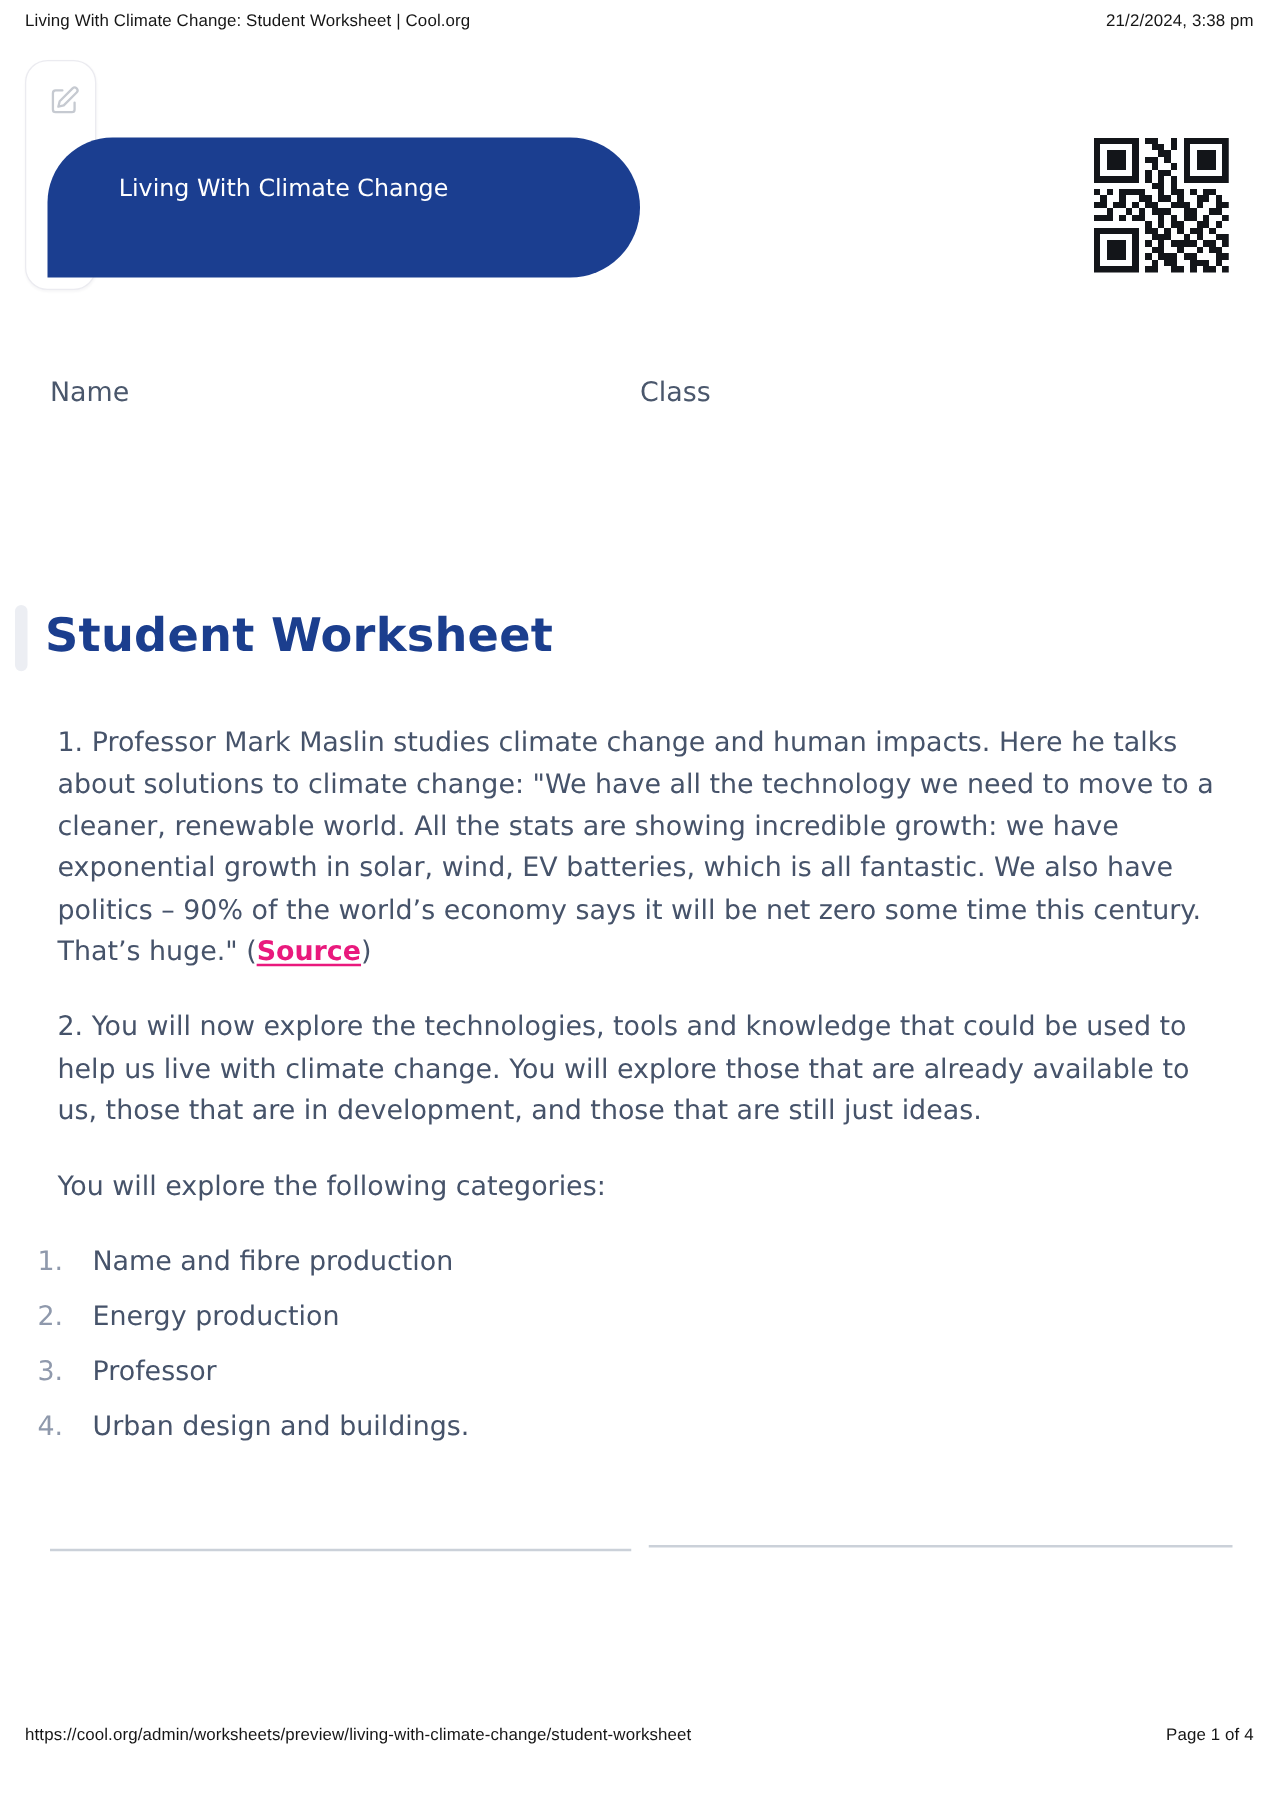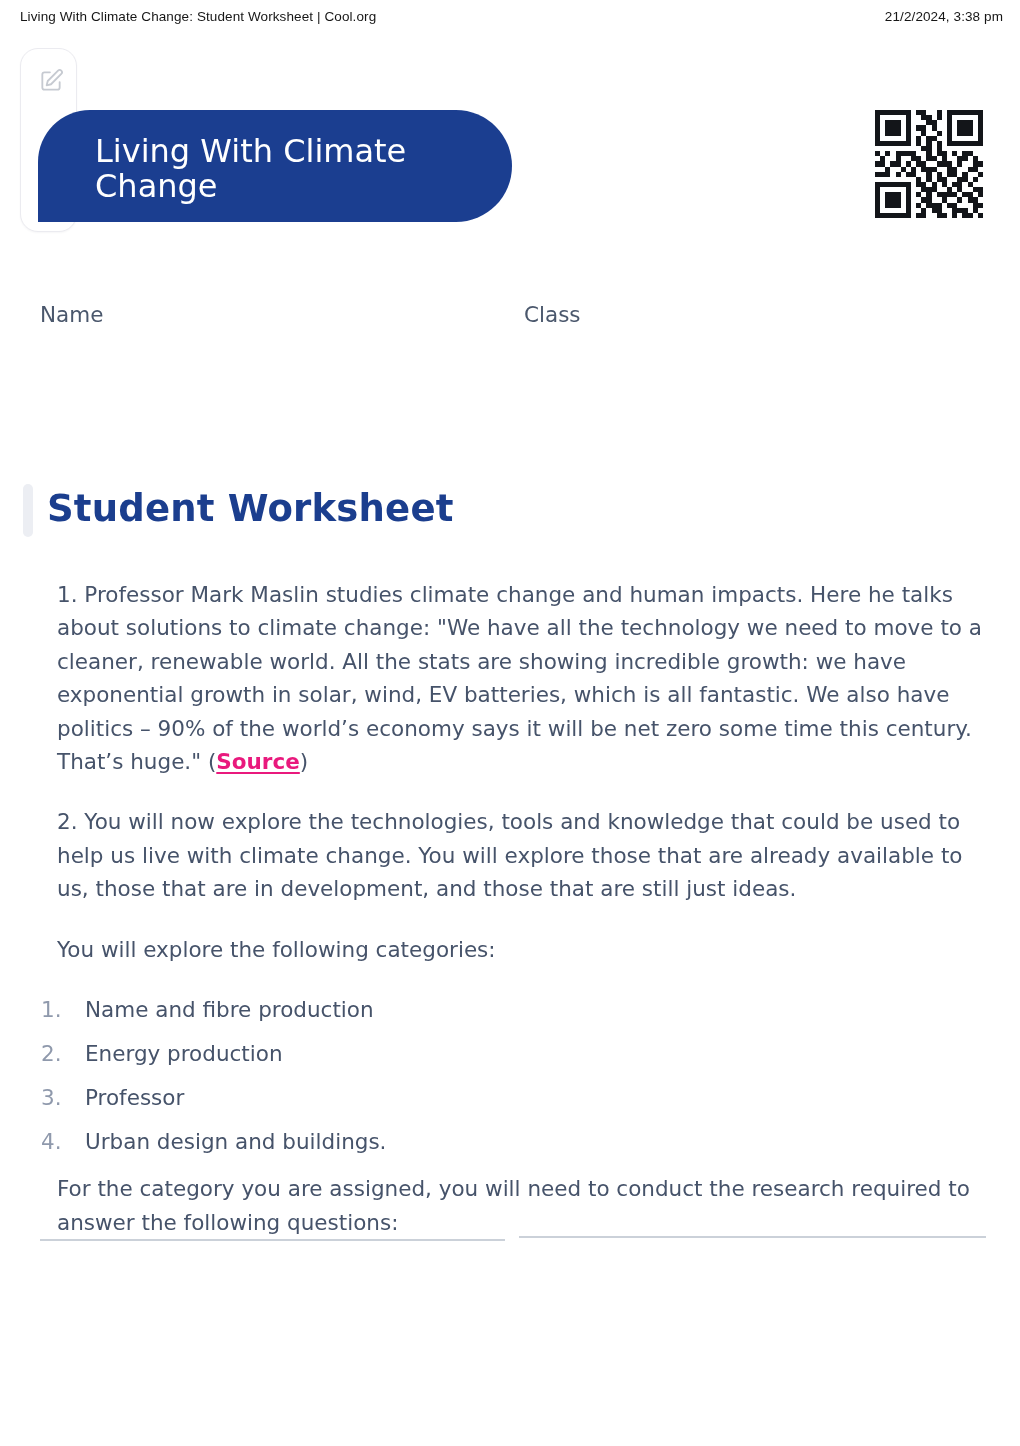--- a/index.html
+++ b/index.html
@@ -28,32 +28,32 @@
   }
   .edit-card svg{position:absolute;left:17px;top:19px;}
   
   .banner{
     position:absolute;left:38px;top:110px;width:474px;height:112px;
     background:#1b3e90;
     border-radius:52px 56px 56px 0;
   }
   .banner-title{
     padding:24px 95px 0 57px;
-    color:#ffffff;font-size:32px;line-height:35px;font-weight:400;
+    color:#ffffff;font-size:19px;line-height:35px;font-weight:400;
   }
   
   .qr{position:absolute;left:875px;top:110px;width:108px;height:108px;background:#fff;}
   .qr svg{display:block;}
   
   .field-label{position:absolute;top:302px;font-size:21.5px;color:#4a576c;}
   .field-label.name{left:40px;}
-  .field-label.class{left:524px;}
+  .field-label.class{left:512px;}
   
   .content{
-    position:absolute;left:47px;top:487px;width:945px;
+    position:absolute;left:36px;top:487px;width:945px;
     color:#46536a;font-size:21.5px;line-height:33.4px;
   }
   h1{
     position:relative;margin:0 0 47px 0;
     font-size:37px;line-height:44px;font-weight:700;color:#1b3e8e;
     letter-spacing:.2px;
   }
   .accent{
     position:absolute;left:-24px;top:-3px;width:10px;height:53px;
     border-radius:6px;background:#eceef3;display:inline-block;
@@ -356,20 +356,23 @@
       <li class="cat">
           <span class="num">3.</span>
           <span class="lab">Professor</span>
         </li>
       <li class="cat">
           <span class="num">4.</span>
           <span class="lab">Urban design and buildings.</span>
         </li>
     </ol>
 
-    <p>For the category you are assigned, you will need to conduct the research required to answer the following questions:</p>
   </main>
 
   <div class="rule rule-left"></div>
   <div class="rule rule-right"></div>
 
+  <footer class="print-footer">
+    <span>https://cool.org/admin/worksheets/preview/living-with-climate-change/student-worksheet</span>
+    <span>Page 1 of 4</span>
+  </footer>
 
 </div>
 
 </body></html>

